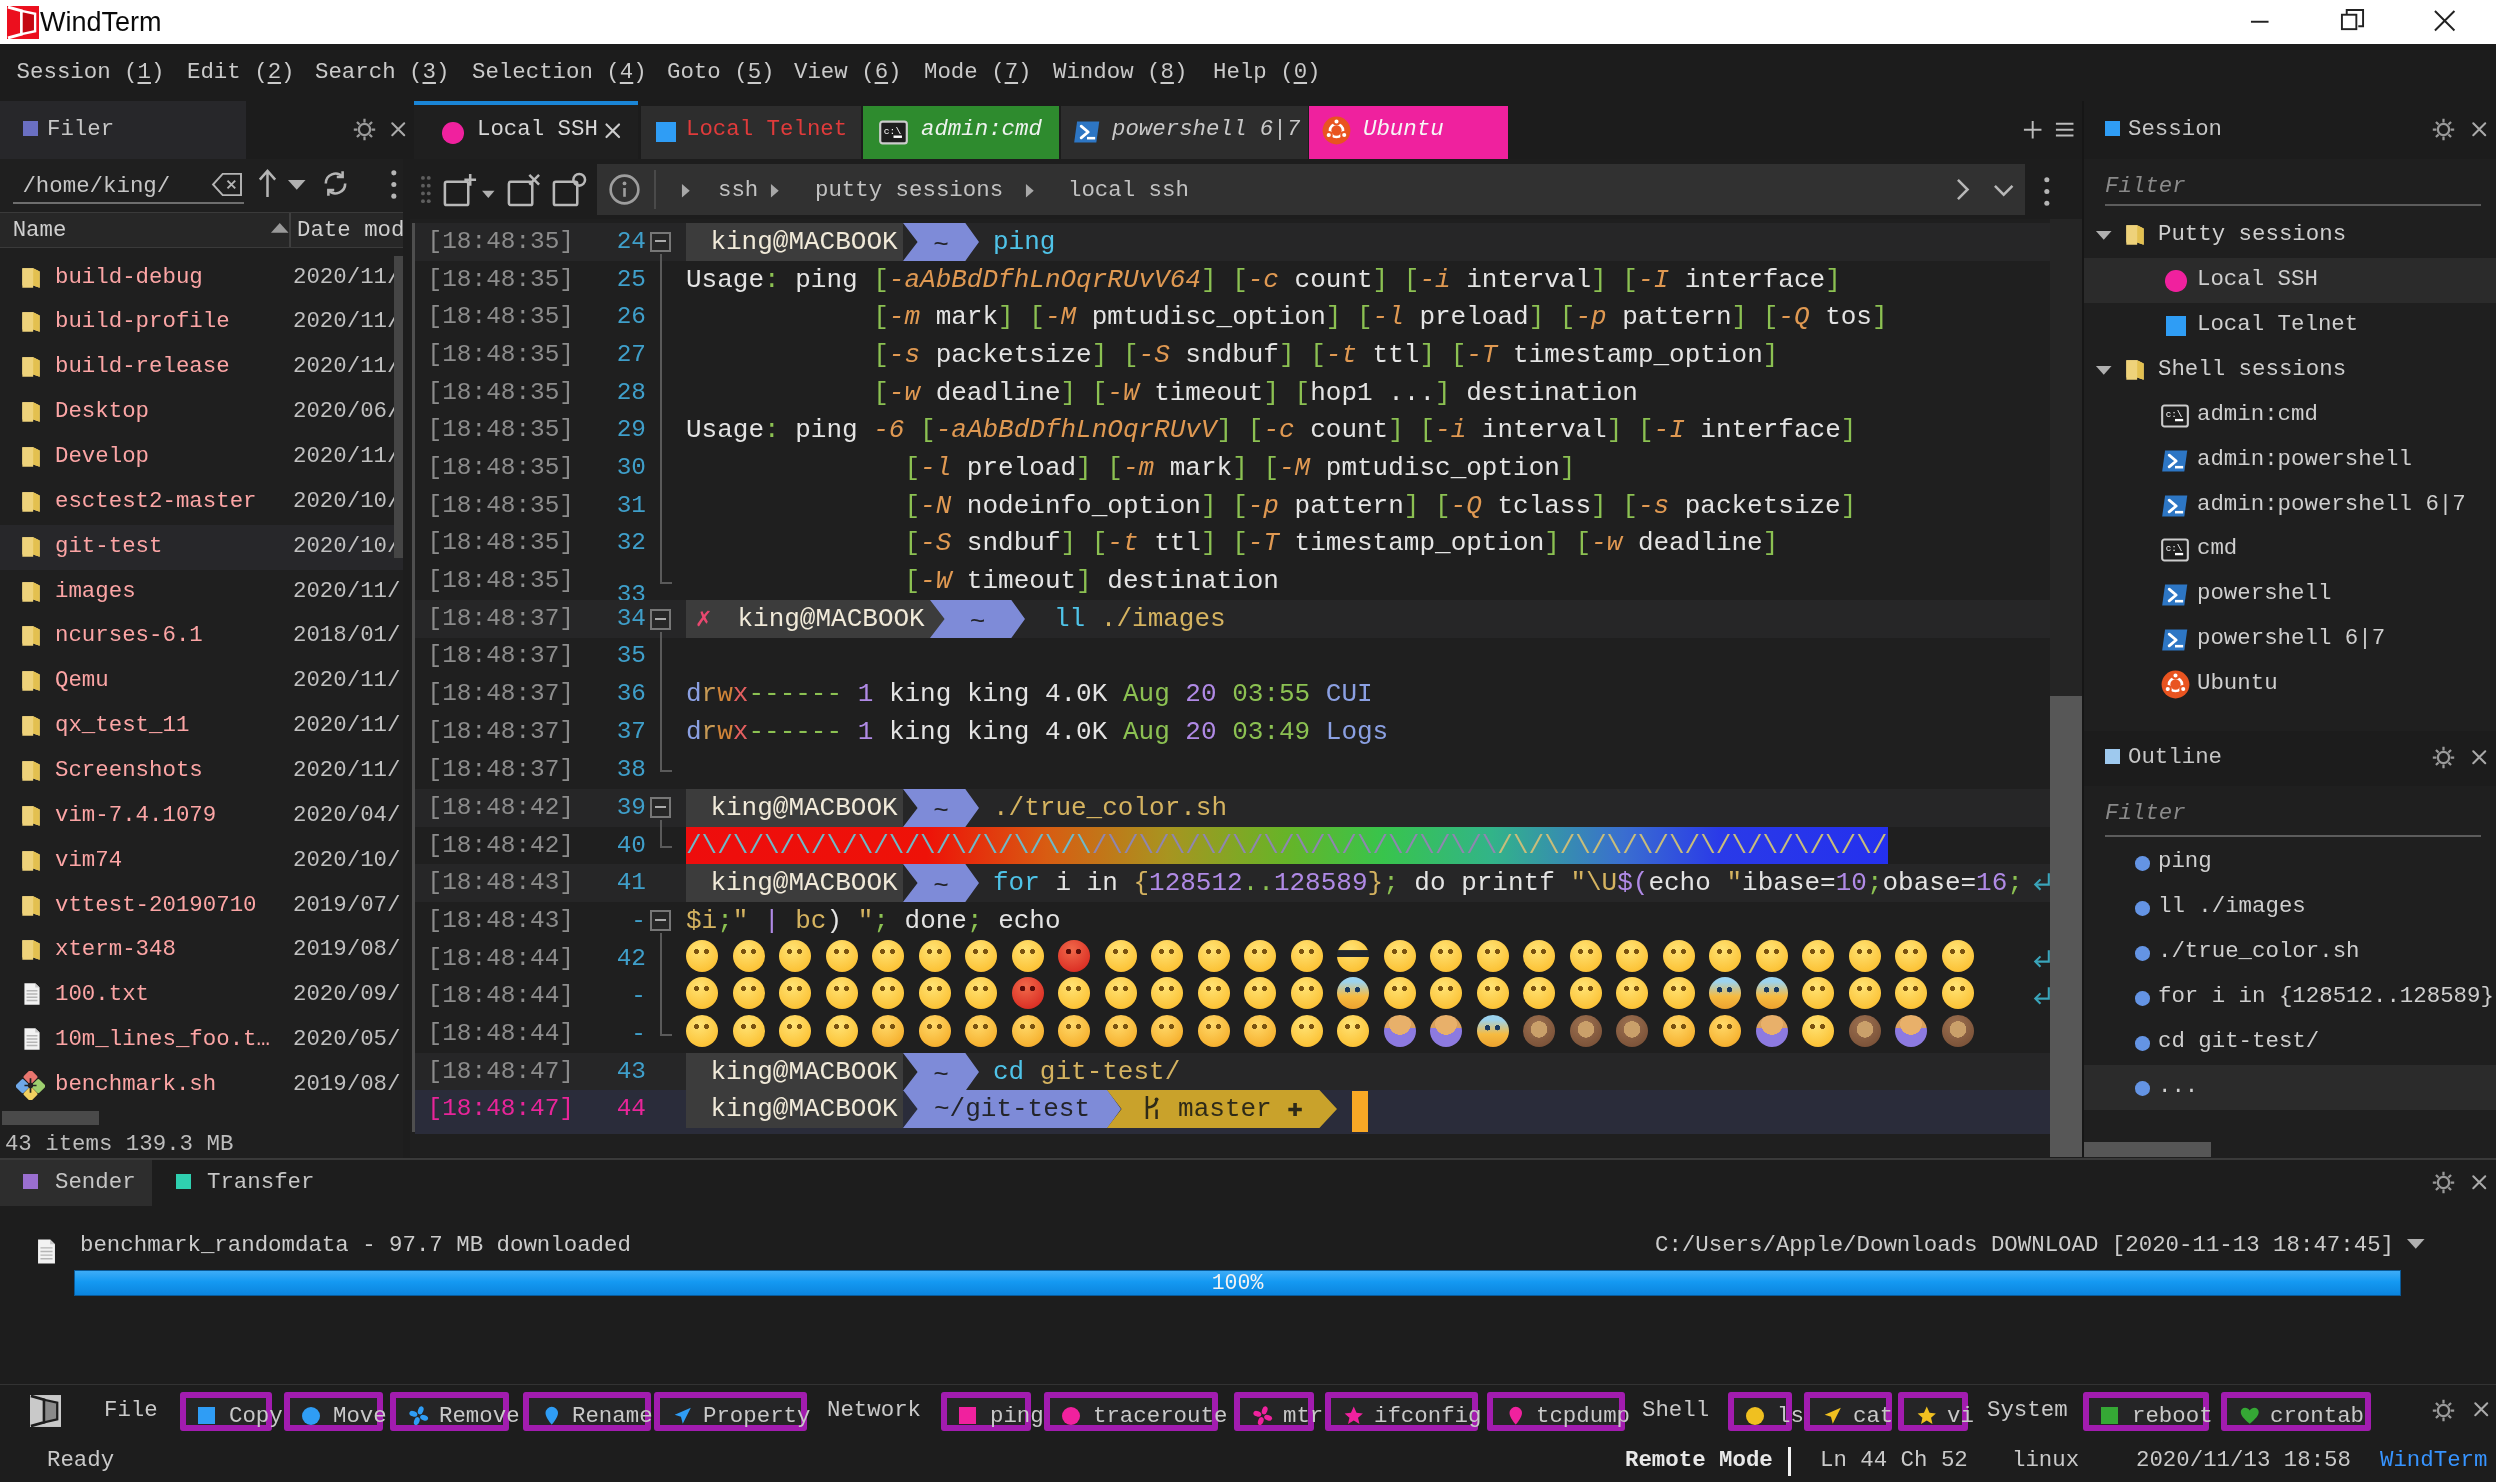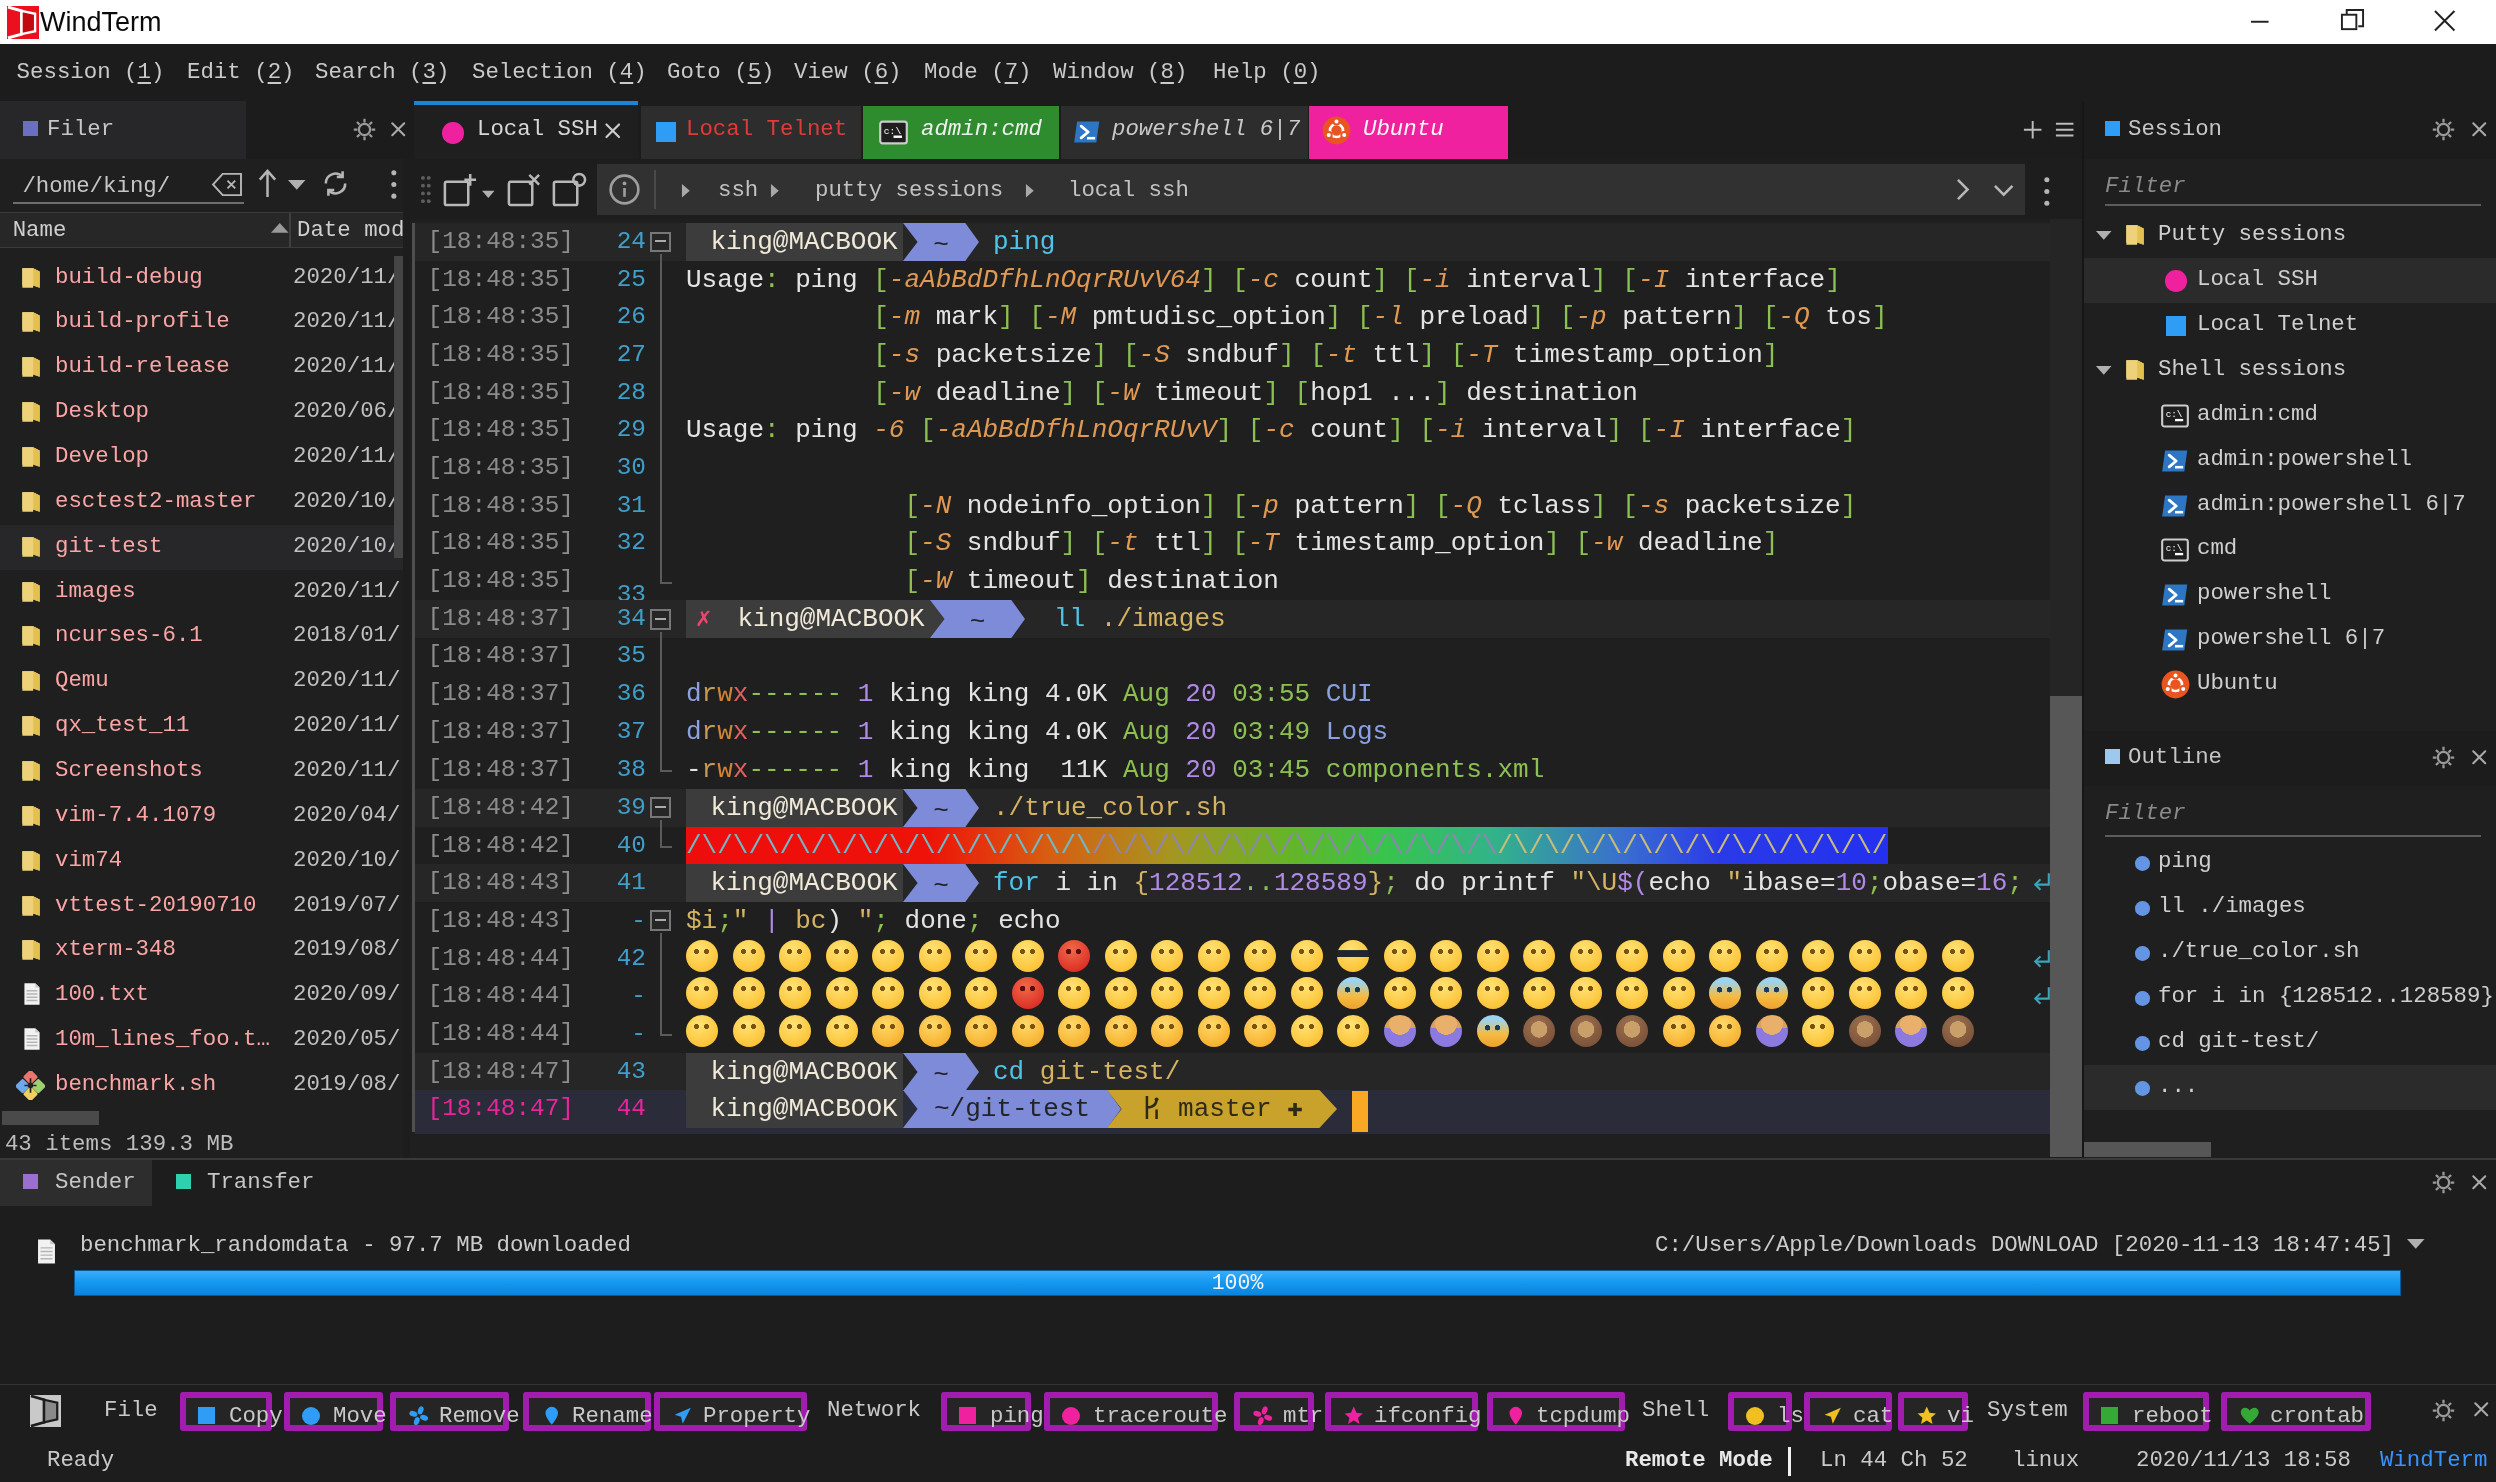--- a/index.html
+++ b/index.html
@@ -440,20 +440,23 @@
     <div class="ab" style="top:155px;left:0;width:1640px;height:38px">
       <div class="tc" style="left:276px">            <span class="grn">[</span><span class="org">-w</span> deadline<span class="grn">]</span> <span class="grn">[</span><span class="org">-W</span> timeout<span class="grn">]</span> <span class="grn">[</span>hop1 ...<span class="grn">]</span> destination</div>
     </div>
 <div class="ts" style="top:192px">[18:48:35]</div>
     <div class="ln" style="top:192px">29</div>
     <div class="ab" style="top:192px;left:0;width:1640px;height:38px">
       <div class="tc" style="left:276px"><span class="w">Usage</span><span class="grn">:</span> ping <span class="org">-6</span> <span class="grn">[</span><span class="org">-aAbBdDfhLnOqrRUvV</span><span class="grn">]</span> <span class="grn">[</span><span class="org">-c</span> count<span class="grn">]</span> <span class="grn">[</span><span class="org">-i</span> interval<span class="grn">]</span> <span class="grn">[</span><span class="org">-I</span> interface<span class="grn">]</span></div>
     </div>
 <div class="ts" style="top:230px">[18:48:35]</div>
     <div class="ln" style="top:230px">30</div>
+    <div class="ab" style="top:230px;left:0;width:1640px;height:38px">
+      <div class="tc" style="left:276px">              <span class="grn">[</span><span class="org">-l</span> preload<span class="grn">]</span> <span class="grn">[</span><span class="org">-m</span> mark<span class="grn">]</span> <span class="grn">[</span><span class="org">-M</span> pmtudisc_option<span class="grn">]</span></div>
+    </div>
 <div class="ts" style="top:268px">[18:48:35]</div>
     <div class="ln" style="top:268px">31</div>
     <div class="ab" style="top:268px;left:0;width:1640px;height:38px">
       <div class="tc" style="left:276px">              <span class="grn">[</span><span class="org">-N</span> nodeinfo_option<span class="grn">]</span> <span class="grn">[</span><span class="org">-p</span> pattern<span class="grn">]</span> <span class="grn">[</span><span class="org">-Q</span> tclass<span class="grn">]</span> <span class="grn">[</span><span class="org">-s</span> packetsize<span class="grn">]</span></div>
     </div>
 <div class="ts" style="top:305px">[18:48:35]</div>
     <div class="ln" style="top:305px">32</div>
     <div class="ab" style="top:305px;left:0;width:1640px;height:38px">
       <div class="tc" style="left:276px">              <span class="grn">[</span><span class="org">-S</span> sndbuf<span class="grn">]</span> <span class="grn">[</span><span class="org">-t</span> ttl<span class="grn">]</span> <span class="grn">[</span><span class="org">-T</span> timestamp_option<span class="grn">]</span> <span class="grn">[</span><span class="org">-w</span> deadline<span class="grn">]</span></div>
     </div>
@@ -480,23 +483,20 @@
     <div class="ab" style="top:456px;left:0;width:1640px;height:38px">
       <div class="tc" style="left:276px"><span class="peri">d</span><span class="gold">r</span><span class="ow">w</span><span class="red">x</span><span class="grn">------</span> <span class="pur">1</span> king king 4.0K <span class="grn">Aug</span> <span class="pur">20</span> <span class="grn">03:55</span> <span class="peri">CUI</span></div>
     </div>
 <div class="ts" style="top:494px">[18:48:37]</div>
     <div class="ln" style="top:494px">37</div>
     <div class="ab" style="top:494px;left:0;width:1640px;height:38px">
       <div class="tc" style="left:276px"><span class="peri">d</span><span class="gold">r</span><span class="ow">w</span><span class="red">x</span><span class="grn">------</span> <span class="pur">1</span> king king 4.0K <span class="grn">Aug</span> <span class="pur">20</span> <span class="grn">03:49</span> <span class="peri">Logs</span></div>
     </div>
 <div class="ts" style="top:532px">[18:48:37]</div>
     <div class="ln" style="top:532px">38</div>
-    <div class="ab" style="top:532px;left:0;width:1640px;height:38px">
-      <div class="tc" style="left:276px"><span class="w">-</span><span class="gold">r</span><span class="ow">w</span><span class="red">x</span><span class="grn">------</span> <span class="pur">1</span> king king  11K <span class="grn">Aug</span> <span class="pur">20</span> <span class="grn">03:45</span> <span class="grn">components.xml</span></div>
-    </div>
 <div class="band" style="top:570px;background:#262627"></div>
     <div class="ts" style="top:570px">[18:48:42]</div>
     <div class="ln" style="top:570px">39</div>
     <div class="ab" style="top:570px;left:0;width:1640px;height:38px">
       <div class="chip" style="left:276px;top:0;width:217px"><span style="padding-left:8.8px"> king@MACBOOK</span></div>
       <div class="pseg" style="left:493px;top:0;width:76px;background:#7e8bd8;color:#23242a;clip-path:polygon(0 0,calc(100% - 13.7px) 0,100% 50%,calc(100% - 13.7px) 100%,0 100%,14.6px 50%)"><span style="position:relative;top:2.9px">~</span></div>
       <div class="tc" style="left:583px"><span class="yel">./true_color.sh</span></div>
     </div>
 <div class="fold" style="left:240px;top:578px"></div>
 <div class="guide" style="left:250px;top:601px;height:26px"></div>

